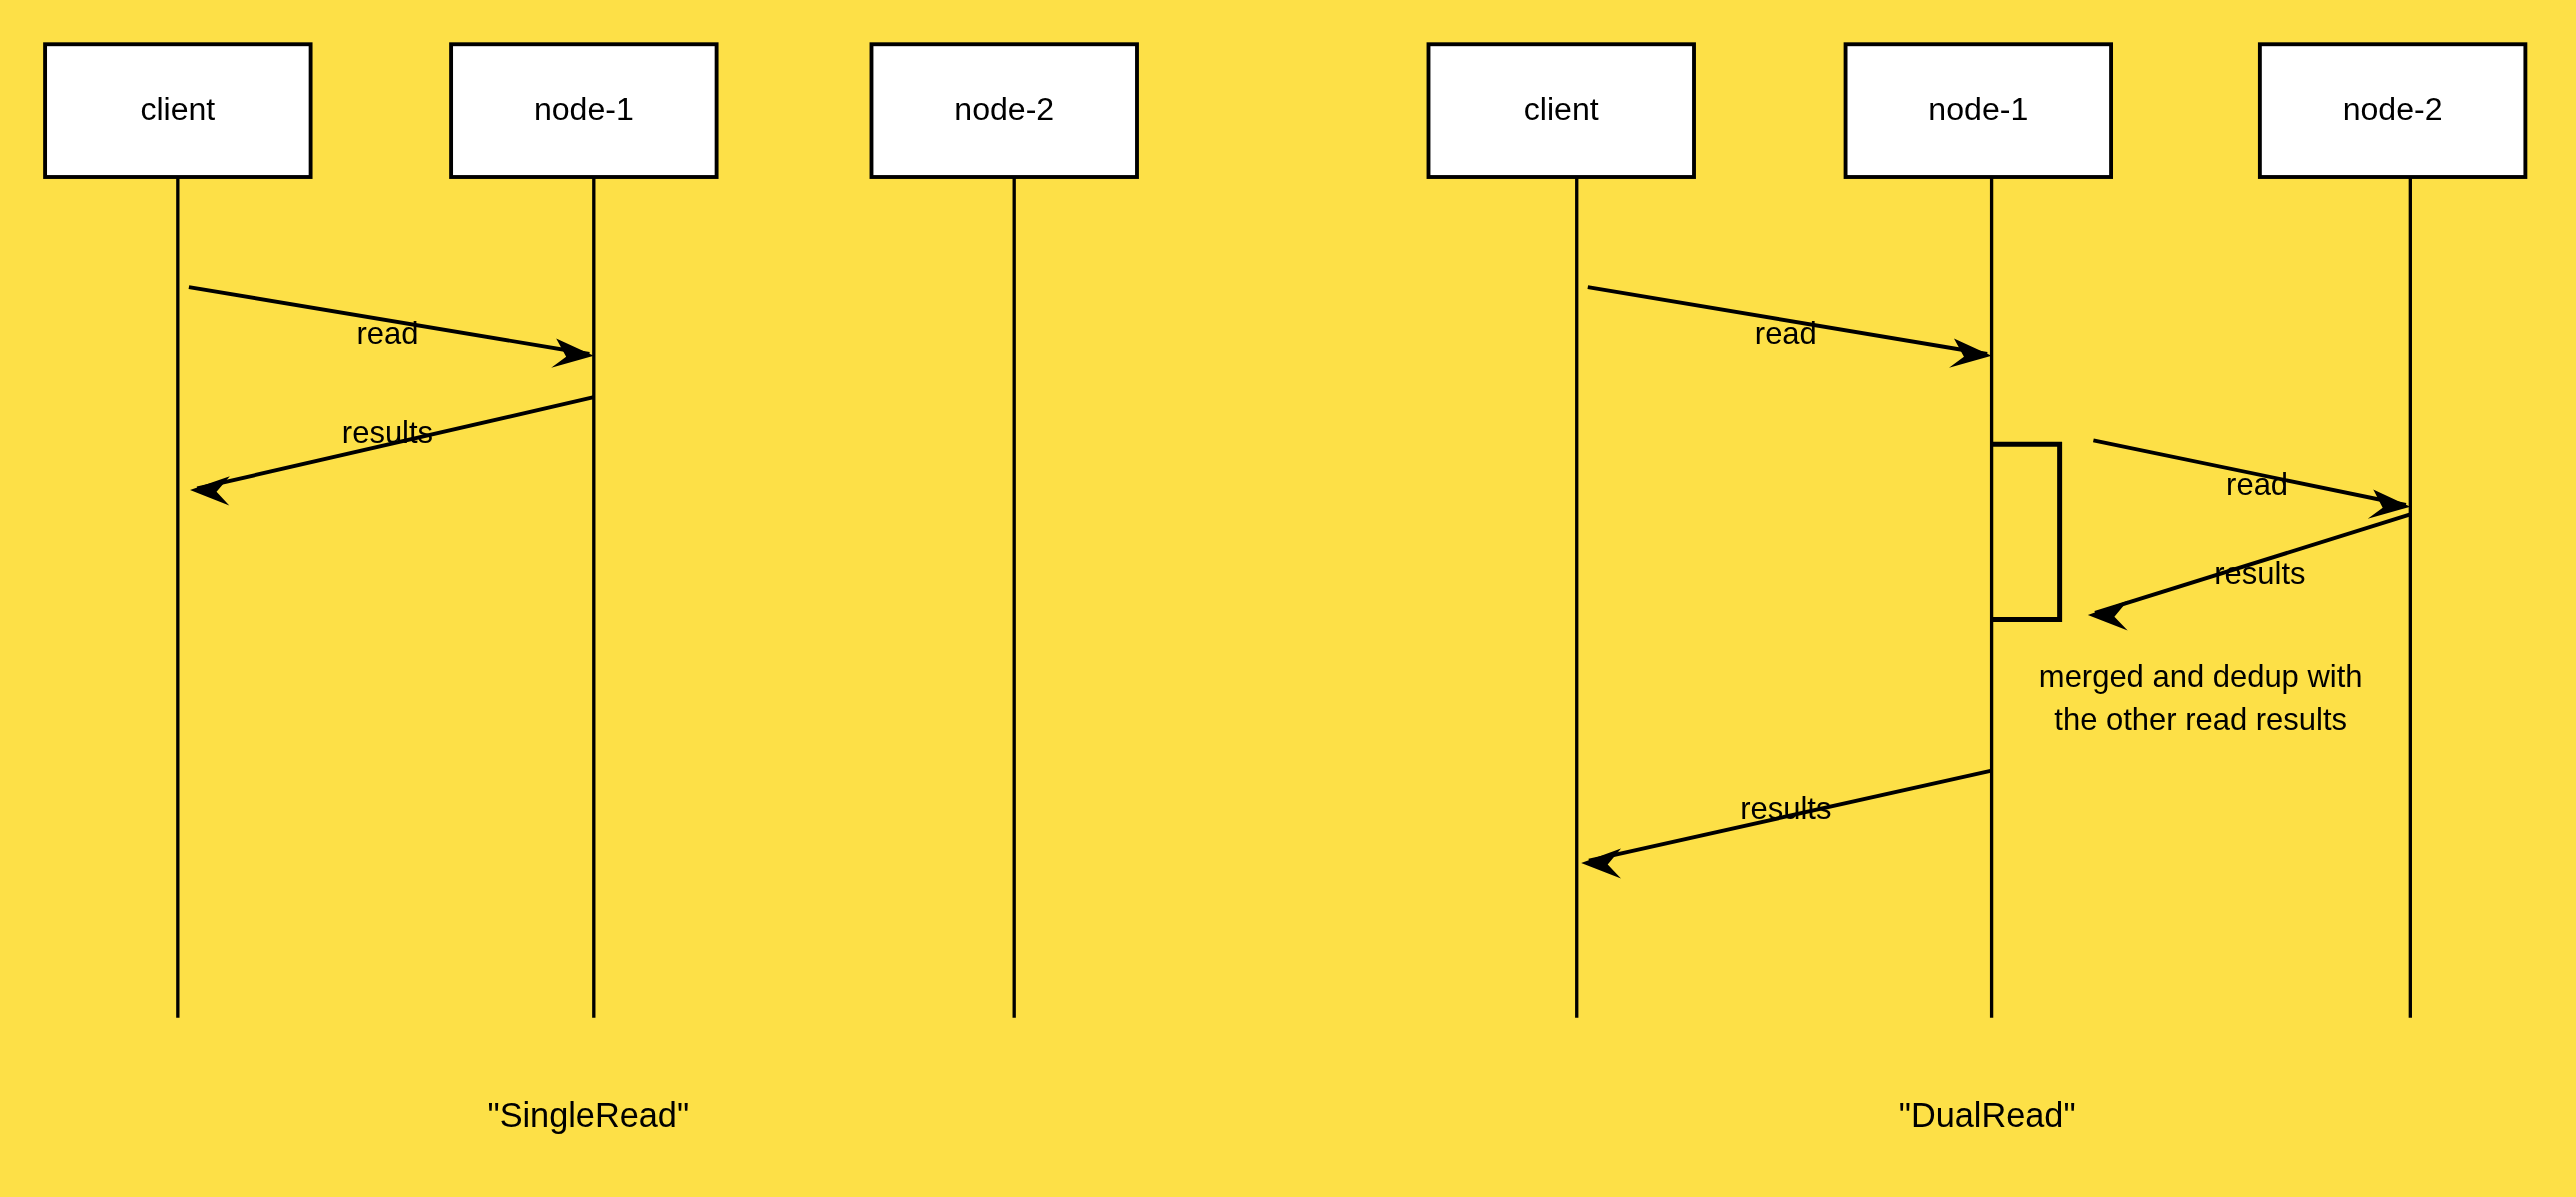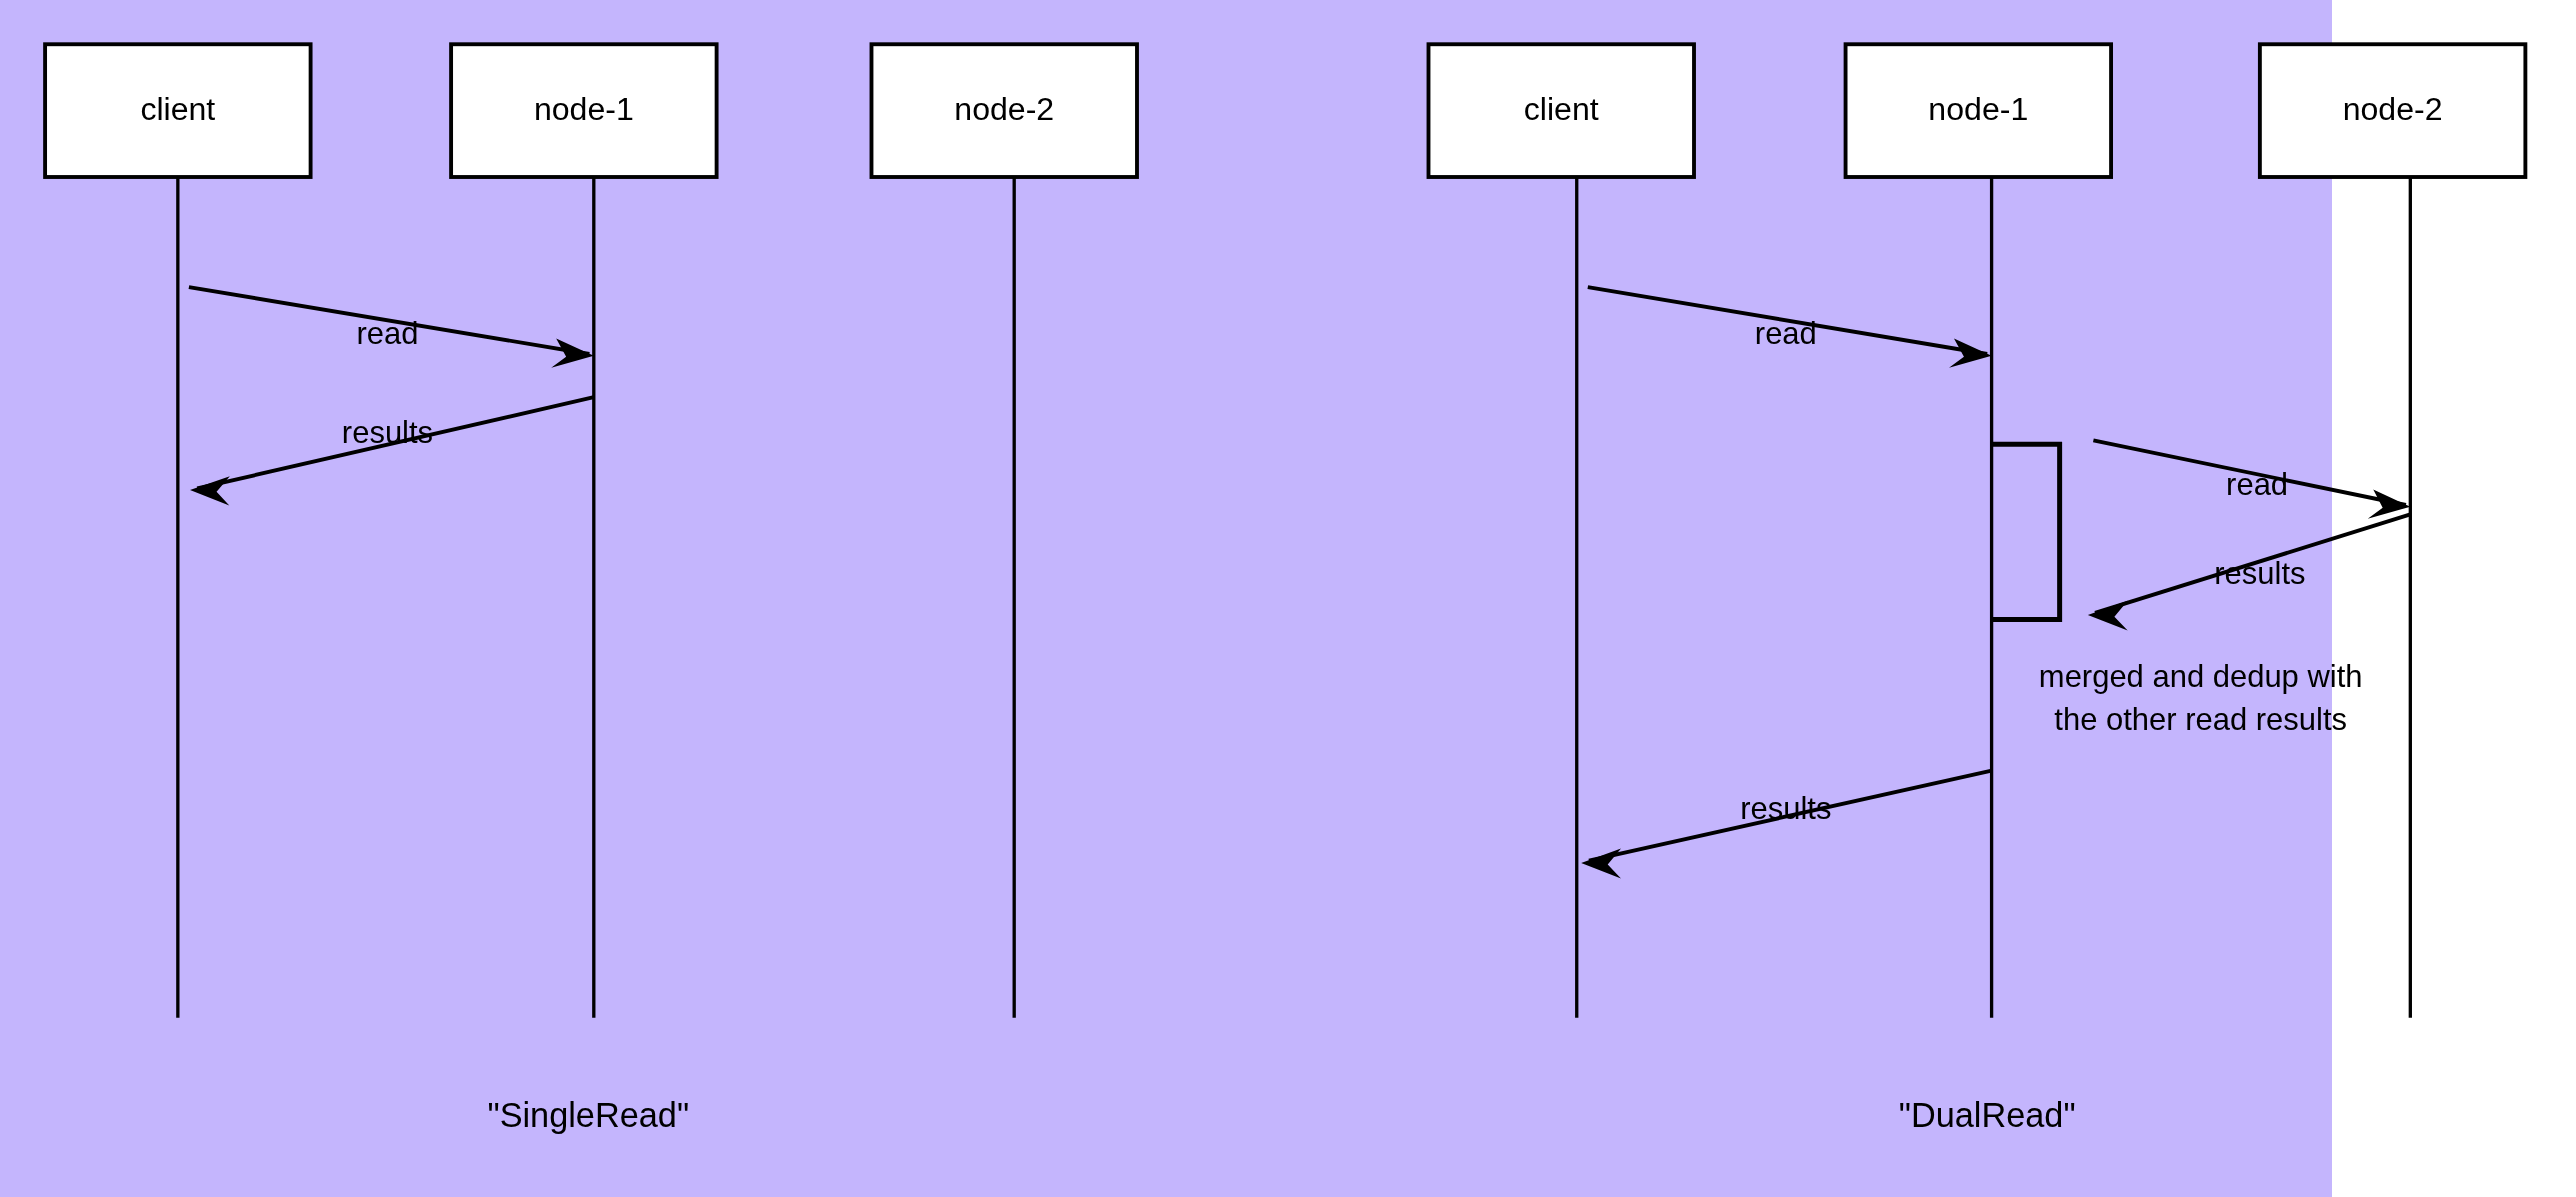--- a/index.html
+++ b/index.html
@@ -9,23 +9,23 @@
   }
   body {
     width: 2576px;
     height: 1197px;
     font-family: "Liberation Sans", sans-serif;
     color: #000000;
     overflow: hidden;
   }
   #canvas {
     position: relative;
-    width: 2332px;
+    width: 2576px;
     height: 1197px;
-    background: #c4b5fd;
+    background: #fde047;
   }
   svg.diagram-svg {
     position: absolute;
     top: 0;
     left: 0;
     width: 2576px;
     height: 1197px;
     display: block;
   }
   .lifeline-box-rect {

